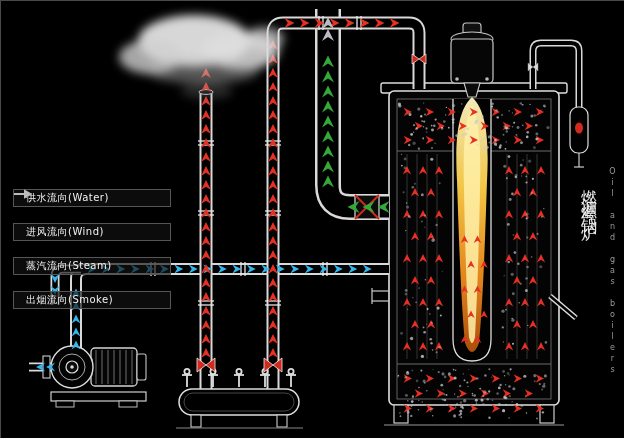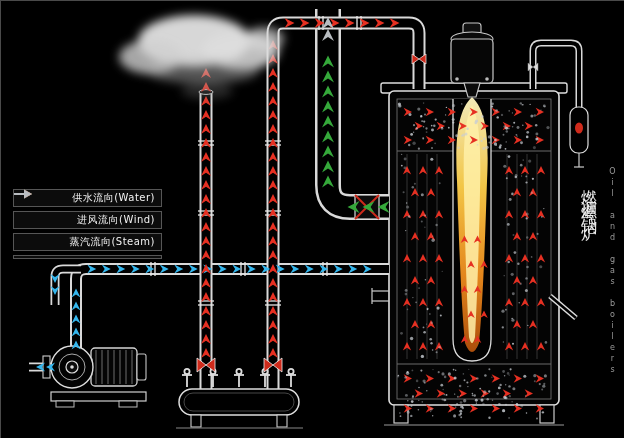--- a/index.html
+++ b/index.html
@@ -1,21 +1,21 @@
 <!DOCTYPE html>
 <html><head>
 <meta charset="utf-8">
 <style>
   html,body{margin:0;padding:0;background:#111;}
   .stage{position:relative;width:624px;height:438px;background:#000;overflow:hidden;
          border:1px solid #4a4a4a;font-family:"DejaVu Sans",sans-serif;}
   .stage svg{position:absolute;left:0;top:0;}
   .legend{position:absolute;left:12px;top:188px;}
   .lg-row{display:flex;align-items:center;gap:6px;border:1px solid #565656;
-          background:rgba(18,18,18,.65);padding:1px 6px 1px 3px;margin-bottom:4px;width:138px;justify-content:flex-end;}
+          background:rgba(18,18,18,.65);padding:1px 6px 1px 12px;margin-bottom:16px;width:138px;}
   .lg-label{font-size:10px;color:#f2f2f2;white-space:nowrap;letter-spacing:.5px;}
   .side-cn{position:absolute;top:176px;right:26px;writing-mode:vertical-rl;text-orientation:upright;
            font-size:16px;letter-spacing:7px;color:#ececec;}
   .side-en{position:absolute;top:166px;right:8px;writing-mode:vertical-rl;text-orientation:upright;
            font-size:8px;letter-spacing:2px;color:#9a9a9a;}
 </style>
 </head>
 <body>
 
 <div class="stage">
@@ -730,20 +730,21 @@
       <polygon points="11,0.5 19,5 11,9.5" fill="#e63022"></polygon>
     </svg>
     <span class="lg-label">蒸汽流向(Steam)</span>
   </div>
 
   <div class="lg-row">
     <svg class="lg-arrow" width="20" height="10" viewBox="0 0 20 10">
       <line x1="1" y1="5" x2="11" y2="5" stroke-width="2" stroke="#b8bcc0"></line>
       <polygon points="11,0.5 19,5 11,9.5" fill="#b8bcc0"></polygon>
     </svg>
+    <span class="lg-label">出烟流向(Smoke)</span>
   </div>
 </div>
 </div>
 
 <div class="side-cn">燃油燃气锅炉</div>
 <div class="side-en">Oil and gas boilers</div>
 
 </div>
 
 </body></html>

